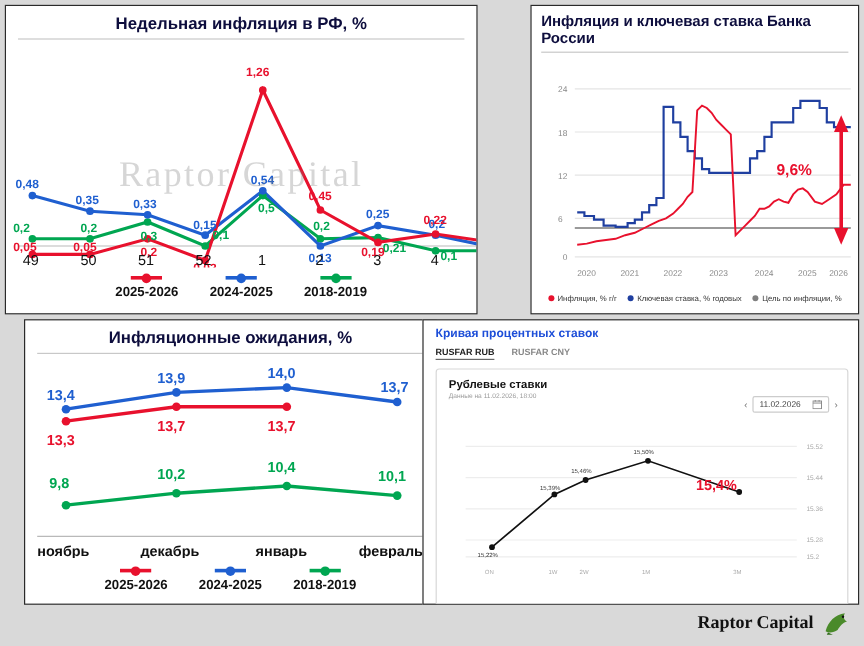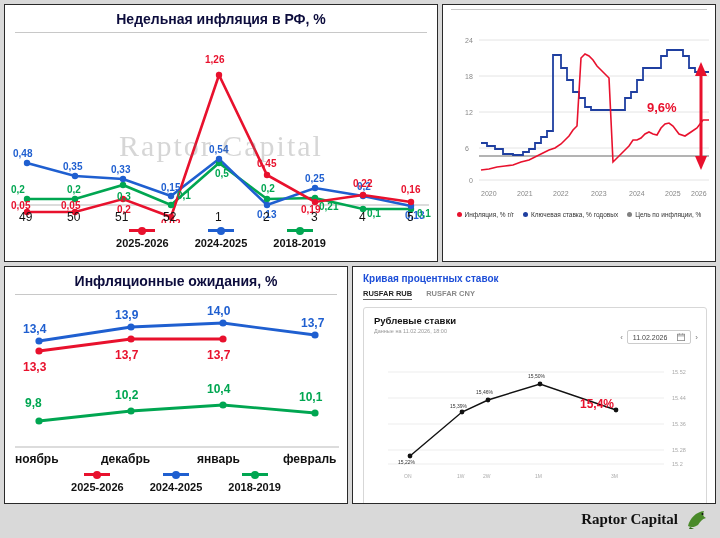--- a/index.html
+++ b/index.html
@@ -11,21 +11,21 @@
     position:relative;
   }
   .panel{
     position:absolute;
     background:#ffffff;
     border:1px solid #2a2a2a;
     box-sizing:border-box;
     overflow:hidden;
   }
   
-  #p1{left:4px;top:4px;width:434px;height:258px;}
+  #p1{left:4px;top:4px;width:394px;height:258px;}
   #p1 .title{
     text-align:center;font-weight:bold;font-size:14px;color:#0d0d3d;
     margin-top:6px;
   }
   #p1 .divider{border-bottom:1px solid #c8c8c8;margin:5px 10px 0 10px;}
   .svgwrap{position:relative;width:100%;}
   .watermark{
     position:absolute;left:0;right:0;top:96px;
     text-align:center;
     font-size:30px;color:rgba(120,120,120,.30);
@@ -48,21 +48,21 @@
   #p2 .title{
     font-weight:bold;font-size:12.5px;color:#0d0d3d;padding:6px 8px 0 8px;
   }
   #p2 .divider{border-bottom:1px solid #c8c8c8;margin:4px 8px 0 8px;}
   #p2 .legend2{
     display:flex;justify-content:center;gap:9px;align-items:center;
     font-size:6.5px;color:#333;margin-top:1px;
   }
   #p2 .legend2 .d{width:5px;height:5px;border-radius:50%;display:inline-block;margin-right:3px;}
   
-  #p3{left:4px;top:266px;width:344px;height:238px;}
+  #p3{left:20px;top:266px;width:344px;height:238px;}
   #p3 .title{text-align:center;font-weight:bold;font-size:14px;color:#0d0d3d;margin-top:6px;}
   #p3 .divider{border-bottom:1px solid #c8c8c8;margin:5px 10px 0 10px;}
   
   #p4{left:352px;top:266px;width:364px;height:238px;}
   #p4 .title{font-weight:bold;font-size:10px;color:#1d4ed8;padding:6px 0 0 10px;}
   #p4 .tabs{display:flex;gap:14px;padding:5px 12px 0 10px;font-size:7.5px;font-weight:bold;color:#888;}
   #p4 .tabs .active{color:#222;border-bottom:1px solid #666;padding-bottom:1px;}
   #p4 .card{
     position:absolute;left:10px;top:40px;width:344px;height:212px;
     border:1px solid #d7d7d7;border-radius:3px;background:#fff;
@@ -205,20 +205,21 @@
     <span class="item">
       <span class="ln" style="background:#00a651">
           <span class="dot" style="background:#00a651"></span>
         </span>
       <span>2018-2019</span>
     </span>
   </div>
 </div>
 
 <div class="panel" id="p2">
+  <div class="title">Инфляция и ключевая ставка Банка России</div>
   <div class="divider"></div>
   <svg width="274" height="196" viewBox="0 0 274 196">
 
     <g stroke="#e4e4e4" stroke-width="1">
       <line x1="36" y1="30" x2="266" y2="30"></line>
       <line x1="36" y1="66" x2="266" y2="66"></line>
       <line x1="36" y1="102" x2="266" y2="102"></line>
       <line x1="36" y1="138" x2="266" y2="138"></line>
       <line x1="36" y1="170" x2="266" y2="170"></line>
     </g>

